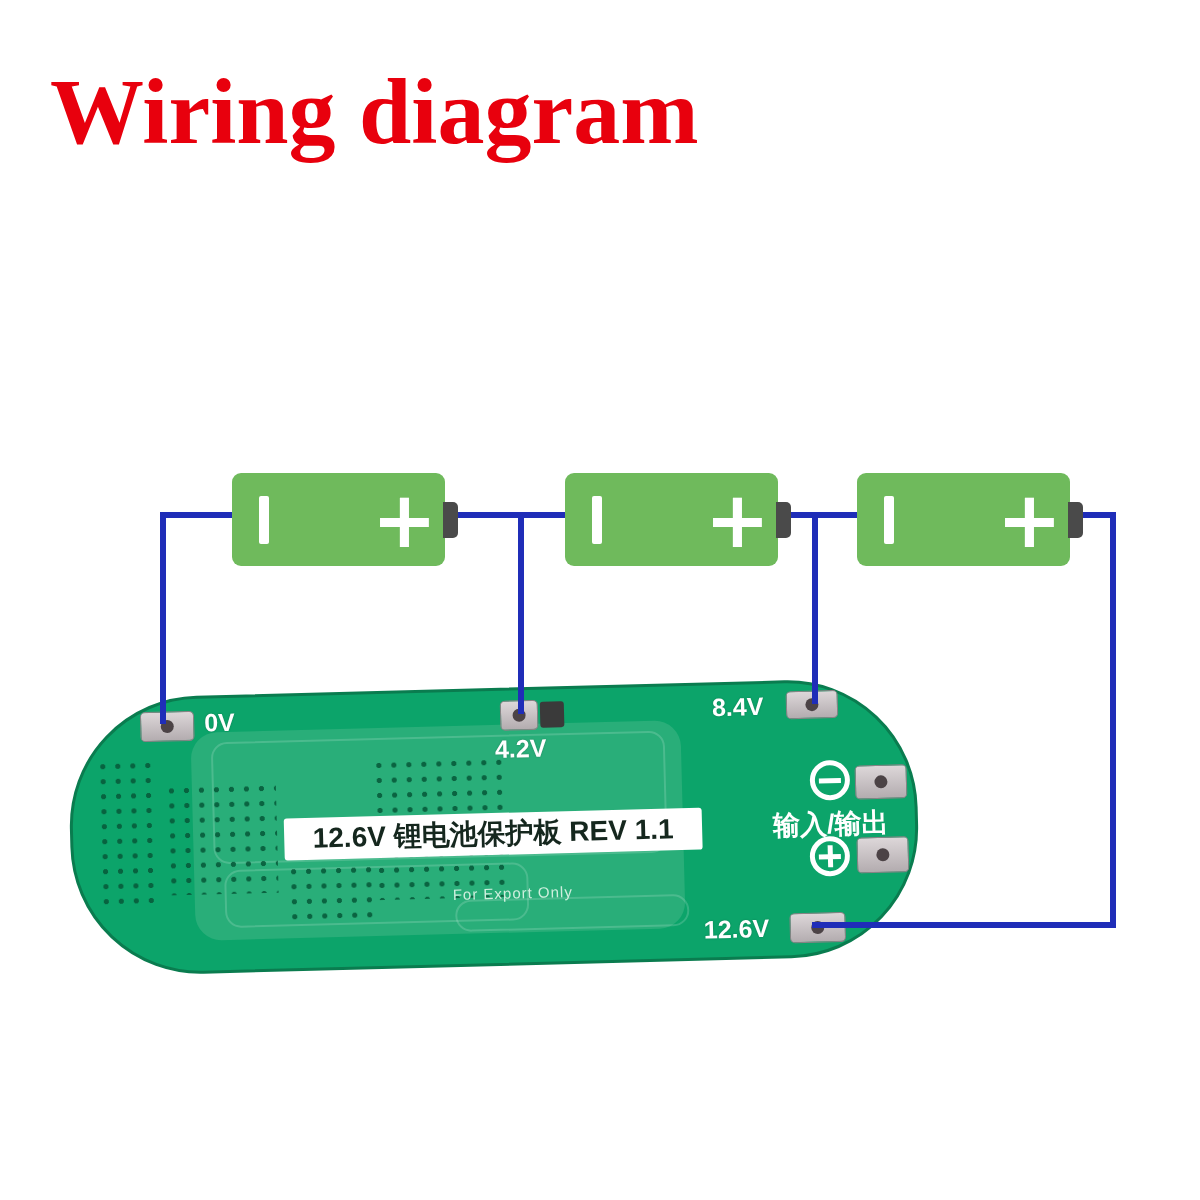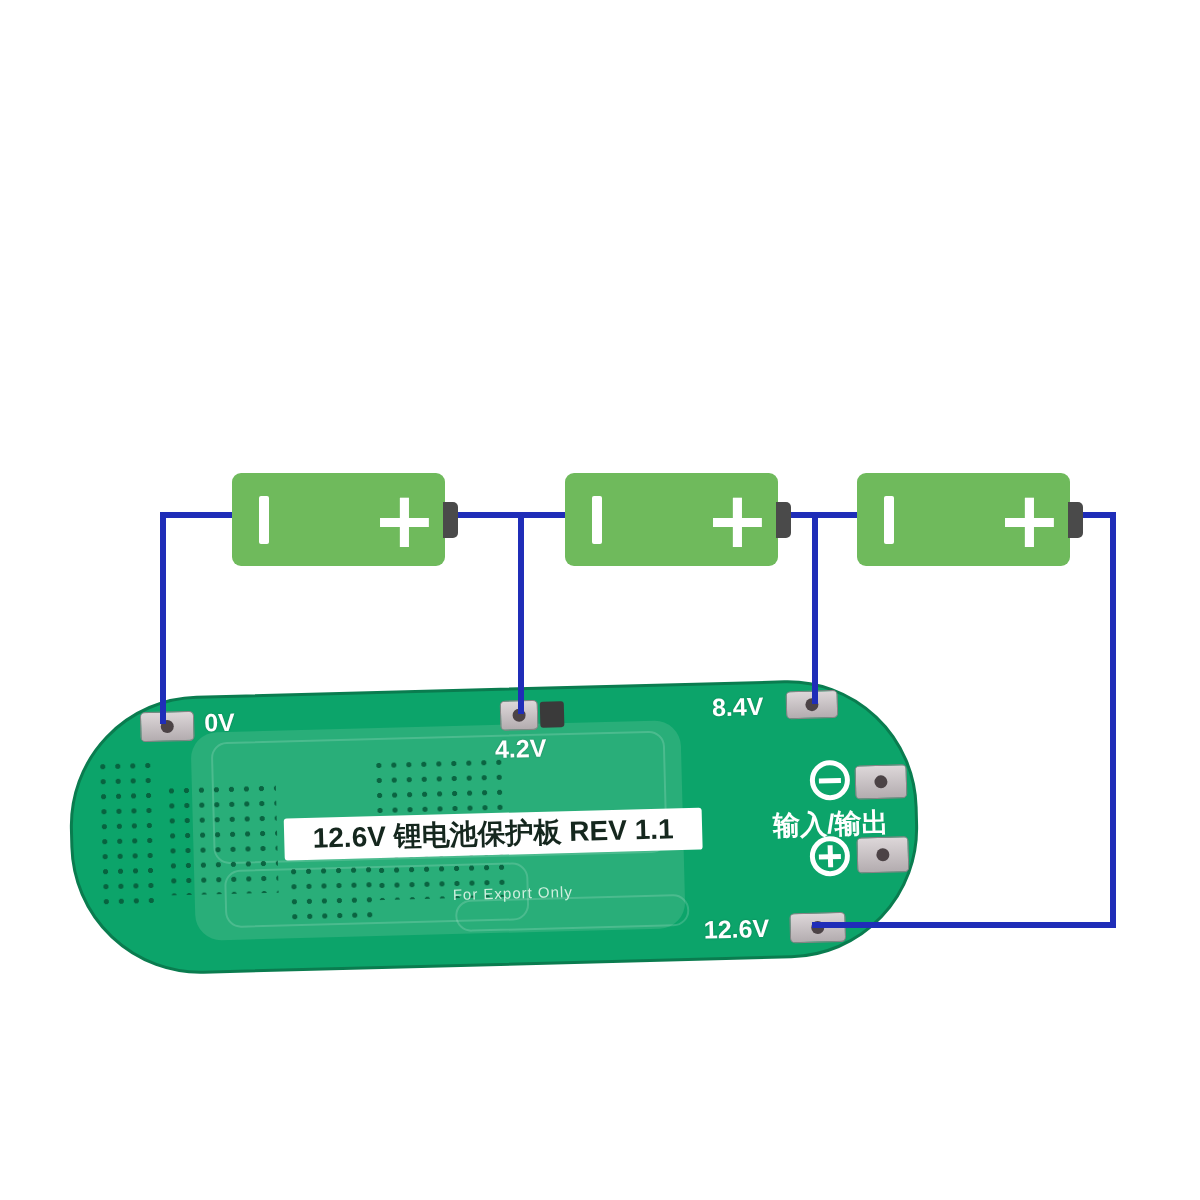--- a/index.html
+++ b/index.html
@@ -49,20 +49,21 @@
              border-radius:50%;box-sizing:border-box;}
   .io-circle .hbar{position:absolute;left:4px;right:4px;top:50%;height:5px;margin-top:-2.5px;background:#fff;}
   .io-circle .vbar{position:absolute;top:4px;bottom:4px;left:50%;width:5px;margin-left:-2.5px;background:#fff;}
   .io-label{position:absolute;left:700px;top:124px;font-size:27px;font-weight:bold;color:#fff;white-space:nowrap;}
 </style>
 </head>
 <body>
 
 <div id="stage">
 
+  <h1 class="title">Wiring diagram</h1>
 
   <div class="wire" style="left:160px;top:512px;width:80px;height:6px;"></div>
   <div class="wire" style="left:160px;top:512px;width:6px;height:212px;"></div>
   <div class="wire" style="left:440px;top:512px;width:130px;height:6px;"></div>
   <div class="wire" style="left:518px;top:512px;width:6px;height:202px;"></div>
   <div class="wire" style="left:772px;top:512px;width:92px;height:6px;"></div>
   <div class="wire" style="left:812px;top:512px;width:6px;height:192px;"></div>
   <div class="wire" style="left:1074px;top:512px;width:42px;height:6px;"></div>
   <div class="wire" style="left:1110px;top:512px;width:6px;height:416px;"></div>
   <div class="wire" style="left:812px;top:922px;width:304px;height:6px;"></div>

